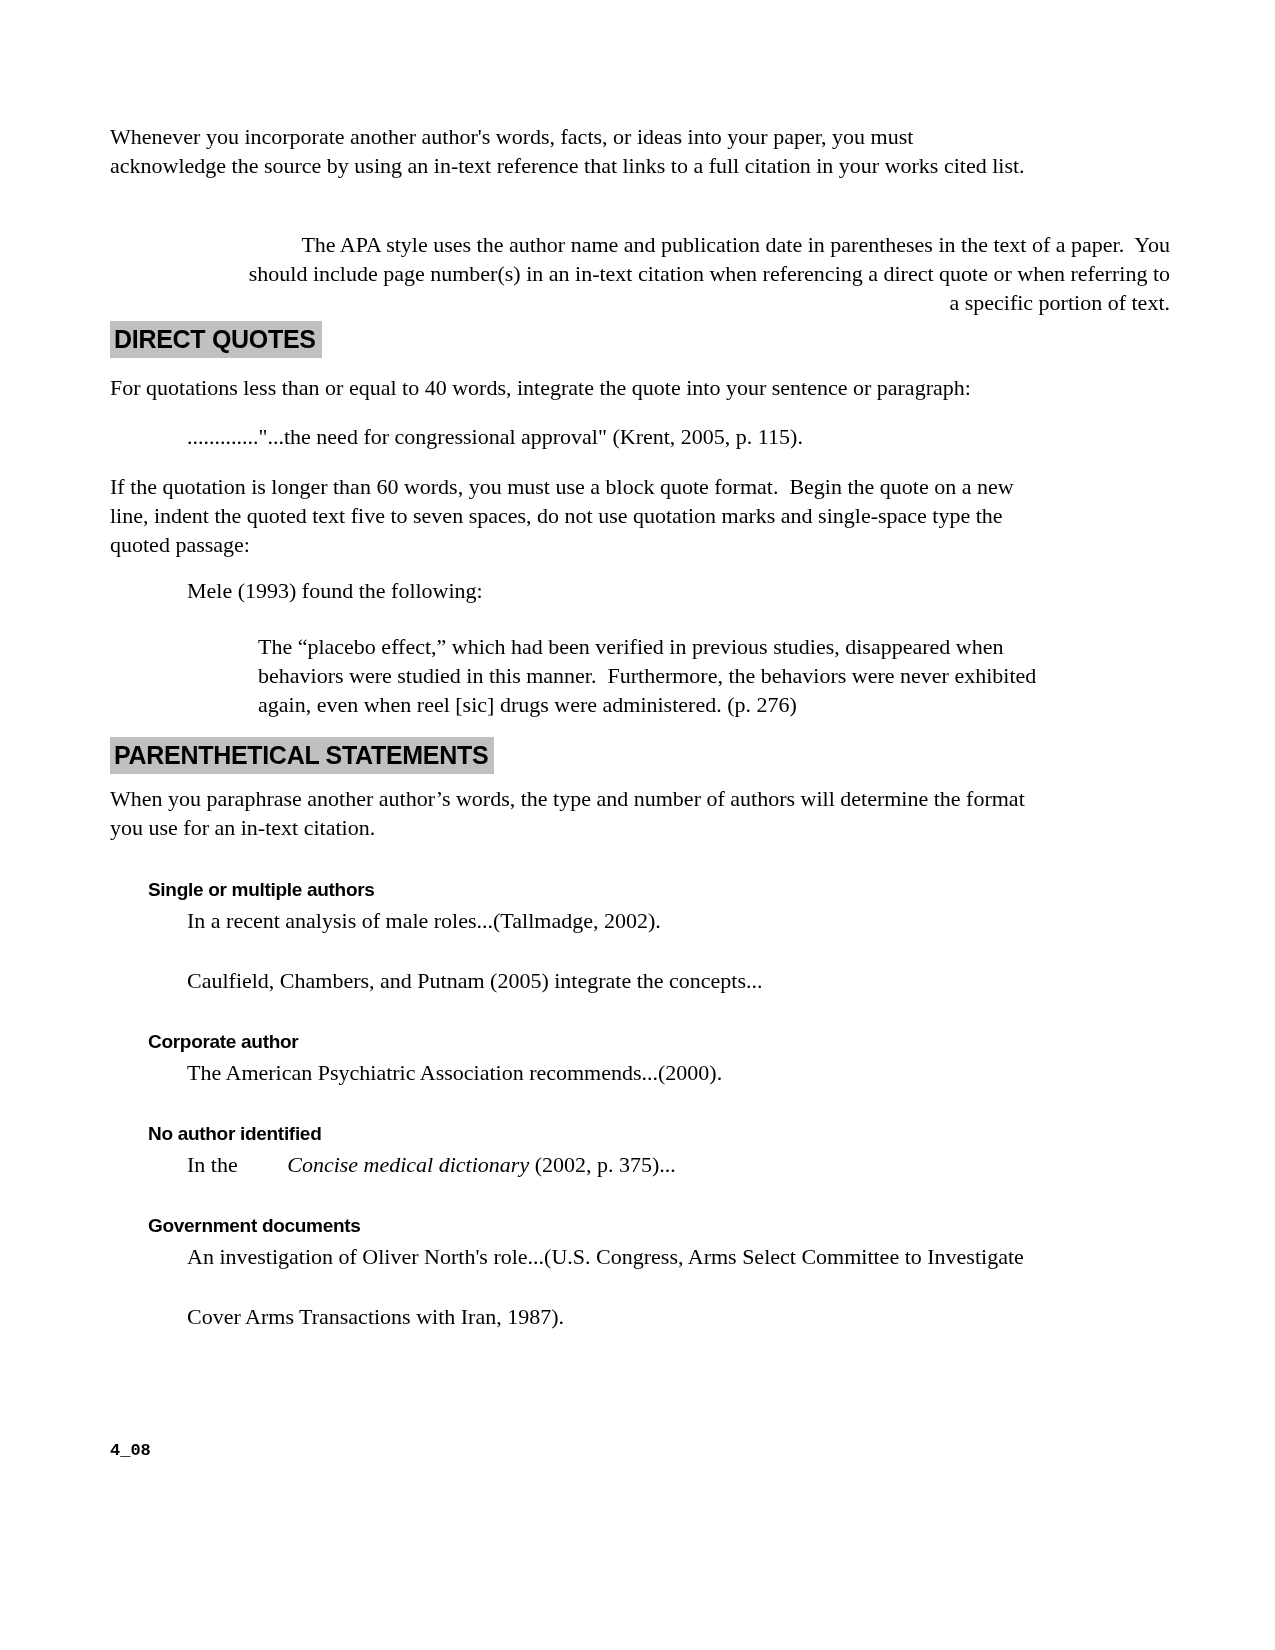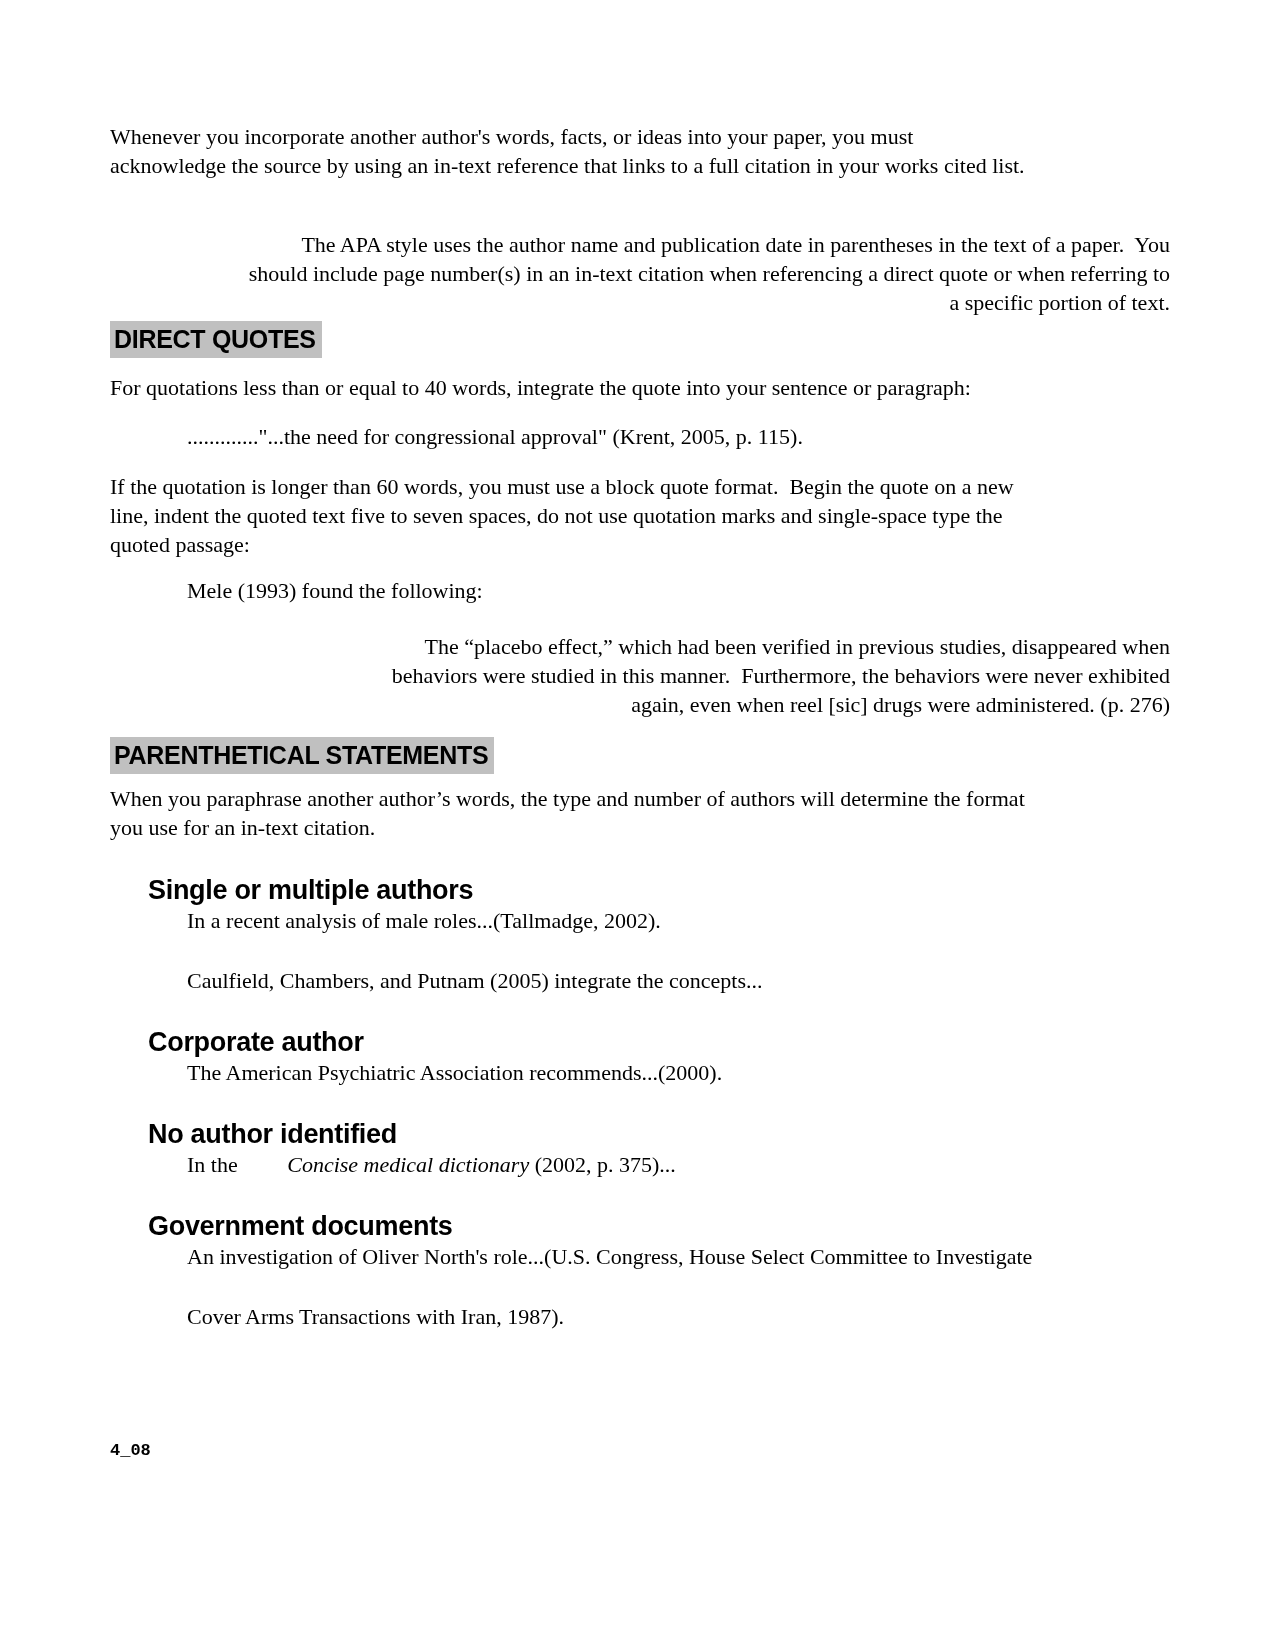--- a/index.html
+++ b/index.html
@@ -35,26 +35,26 @@
     font-size: 25px;
     line-height: 25px;
     letter-spacing: -0.3px;
     padding: 6px 6px 6px 4px;
     background: #c0c0c0;
   }
   .sub-heading {
     margin: 0 0 0 38px;
     font-family: "Liberation Sans", sans-serif;
     font-weight: bold;
-    font-size: 27px;
+    font-size: 19px;
     line-height: 32px;
     letter-spacing: -0.3px;
   }
   .indent1 { margin-left: 77px; }
-  .indent2 { margin-left: 148px; text-align: right; }
+  .indent2 { margin-left: 148px; }
   .italic { font-style: italic; margin-left: 44px; }
   .footer {
     font-family: Liberation Mono, monospace;
     font-weight: bold;
     font-size: 17px;
     line-height: 20px;
   }
   .mt10 { margin-top: 10px; }
   .mt15 { margin-top: 15px; }
   .mt16 { margin-top: 4px; }
@@ -104,18 +104,18 @@
   <p class="para indent1">In a recent analysis of male roles...(Tallmadge, 2002).</p>
   <p class="para mt31 indent1">Caulfield, Chambers, and Putnam (2005) integrate the concepts...</p>
 
   <h2 class="sub-heading mt31">Corporate author</h2>
   <p class="para indent1">The American Psychiatric Association recommends...(2000).</p>
 
   <h2 class="sub-heading mt31">No author identified</h2>
   <p class="para indent1"><span>In the </span><span class="italic">Concise medical dictionary</span><span> (2002, p. 375)...</span></p>
 
   <h2 class="sub-heading mt31">Government documents</h2>
-  <p class="para indent1">An investigation of Oliver North's role...(U.S. Congress, House Select Committee to Investigate</p>
+  <p class="para indent1">An investigation of Oliver North's role...(U.S. Congress, Arms Select Committee to Investigate</p>
   <p class="para mt31 indent1">Cover Arms Transactions with Iran, 1987).</p>
 
   <div class="footer mt110">4_08</div>
 
 </div>
 
 </body></html>

